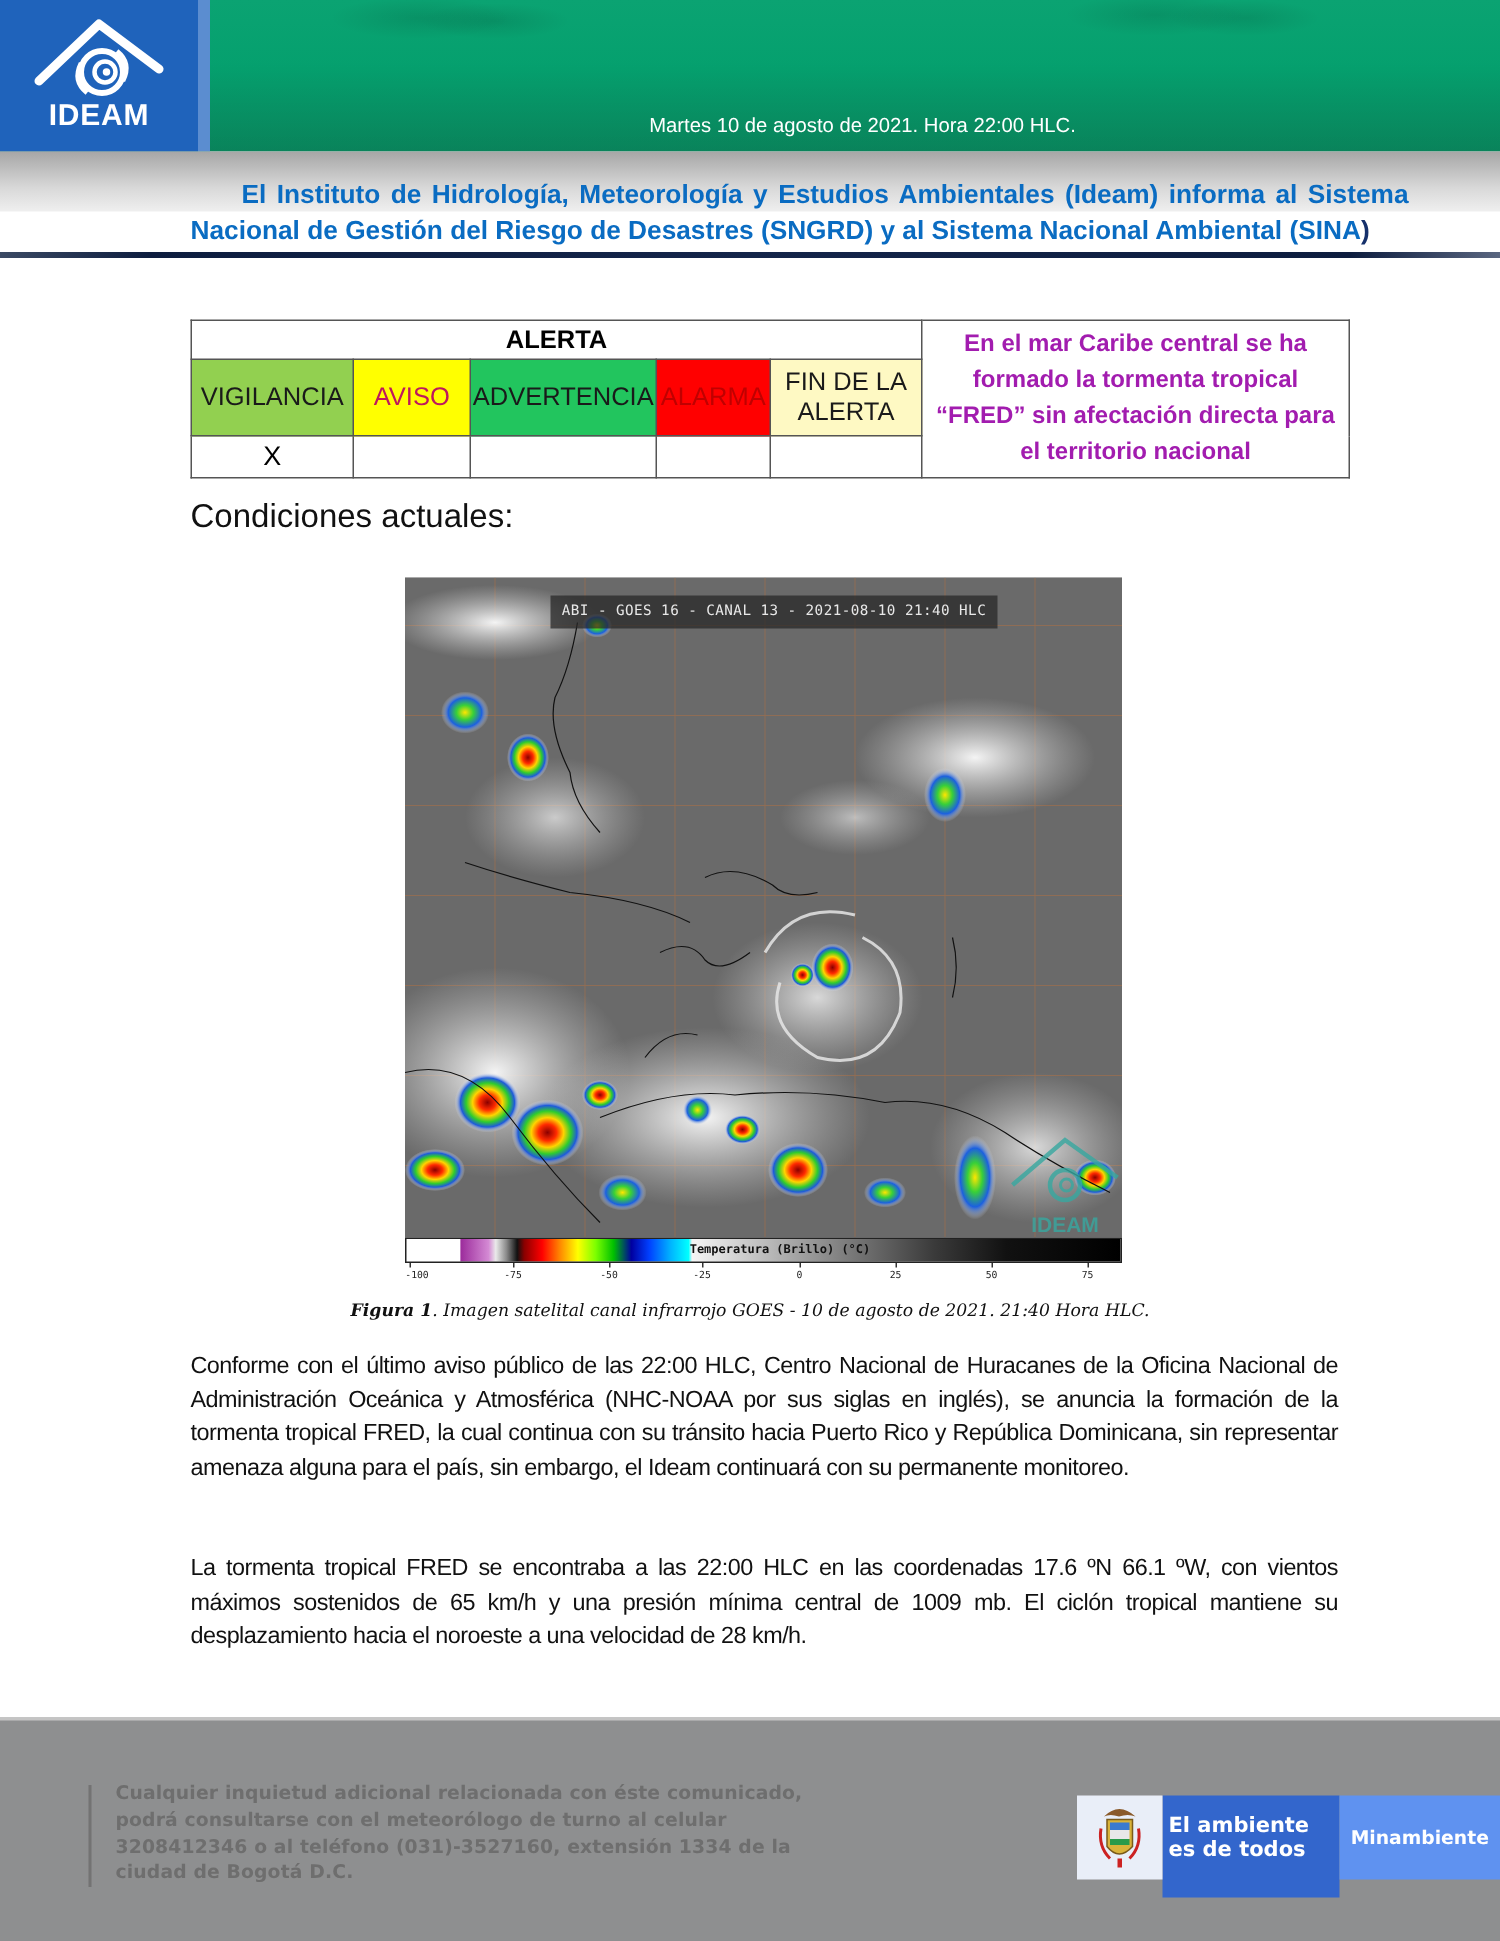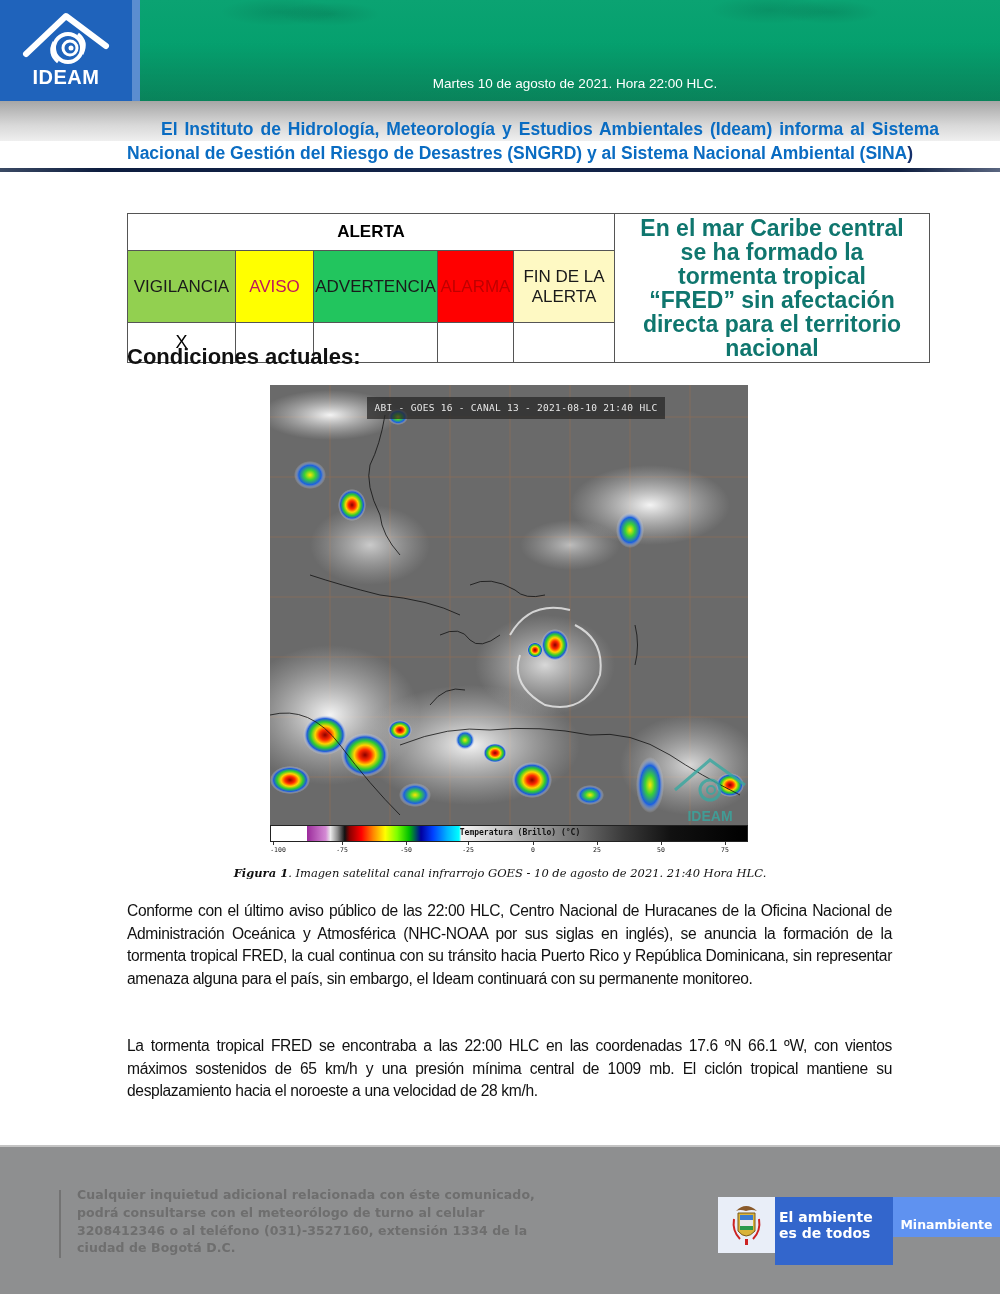--- a/index.html
+++ b/index.html
@@ -67,27 +67,27 @@
   .alert-table {
     position: absolute; left: 127px; top: 197px; border-collapse: collapse;
     font-size: 17px;
     margin-top: 16px;
   }
   .alert-table td { border: 1px solid #555; text-align: center; padding: 0; }
   .alert-table .hdr { height: 25px; font-weight: bold; font-size: 17px; }
   .alert-table .lvl { height: 50px; font-size: 17px; line-height: 20px; }
   .alert-table .mark { height: 27px; font-size: 18px; }
   .alert-table .side {
-    width: 276px; color: #0f766e; font-weight: bold; font-size: 23px; line-height: 24px;
-    padding: 2px 19px;
+    width: 276px; color: #a21caf; font-weight: bold; font-size: 16px; line-height: 24px;
+    padding: 2px 4px;
   }
   
   .section-title {
-    position: absolute; left: 127px; top: 344px;
-    font-size: 22px; font-weight: bold; color: #111;
+    position: absolute; left: 127px; top: 331px;
+    font-size: 22px; font-weight: normal; color: #111;
   }
   
   .sat {
     position: absolute; left: 270px; top: 385px; width: 478px; height: 440px;
     background:
       radial-gradient(circle 34px at 545px 263px, transparent 0, transparent 100%),
       #6b6b6b;
     overflow: hidden;
   }
   .sat-bg { position: absolute; inset: 0; }
@@ -146,21 +146,21 @@
   }
   .brand .crest {
     width: 57px; height: 56px; background: #e9eef8; position: relative;
   }
   .brand .slogan {
     width: 118px; height: 68px; background: #3366cc; color: #fff;
     font-family: "DejaVu Sans", sans-serif; font-size: 14px; line-height: 16px;
     box-sizing: border-box; padding: 12px 0 0 4px; font-weight: bold;
   }
   .brand .ministry {
-    width: 107px; height: 40px; background: #5f92f0; color: #fff;
+    width: 107px; height: 56px; background: #5f92f0; color: #fff;
     font-family: "DejaVu Sans", sans-serif; font-size: 12.5px; font-weight: bold;
     line-height: 56px; text-align: center;
   }
 </style>
 </head>
 <body>
 
 <div class="header">
   <div class="logo-box">
     <svg class="logo-icon" viewBox="0 0 88 56">

